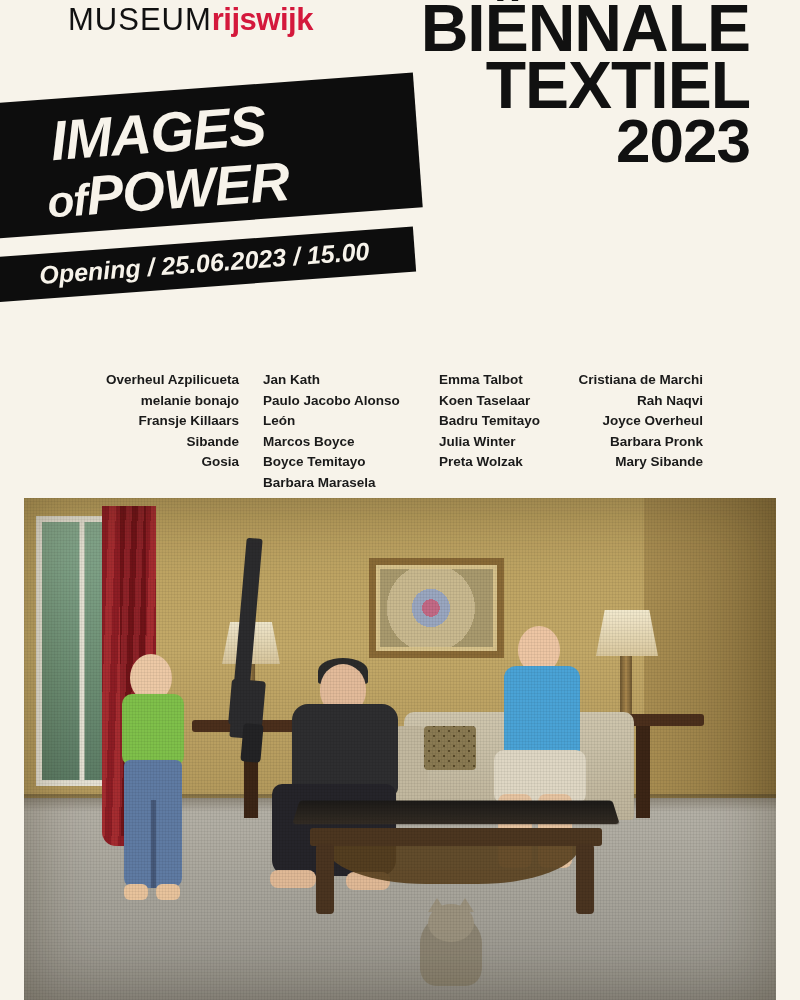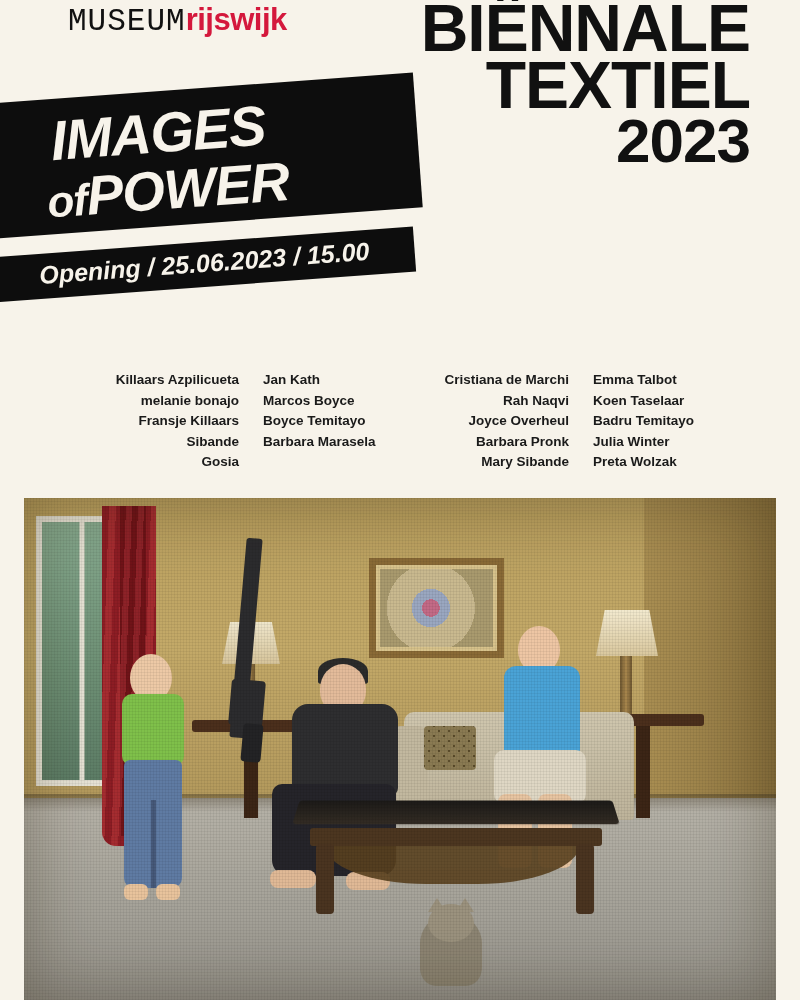--- a/index.html
+++ b/index.html
@@ -22,21 +22,20 @@
     left: 68px;
     font-size: 31px;
     font-weight: 700;
     letter-spacing: 0.5px;
     white-space: nowrap;
     color: #111;
   }
   .logo .logo-museum {
     font-weight: 400;
     letter-spacing: 1px;
-    font-family: Liberation Mono, monospace;
   }
   .logo .logo-rijswijk {
     font-weight: 700;
     color: #d4183c;
     letter-spacing: -0.5px;
   }
 
   
   .title-right {
     position: absolute;
@@ -416,46 +415,47 @@
     </div>
   </div>
 </div>
 
 <div class="opening-bar">
   <div class="opening-text">Opening / 25.06.2023 / 15.00</div>
 </div>
 
 <div class="artists">
   <div class="artist-col col-1">
-    <span>Killaars Azpilicueta</span>
+    <span>Overheul Azpilicueta</span>
     <span>melanie bonajo</span>
     <span>Fransje Killaars</span>
     <span>Sibande</span>
     <span>Gosia</span>
   </div>
   <div class="artist-col col-2">
     <span>Jan Kath</span>
+    <span>Paulo Jacobo Alonso León</span>
     <span>Marcos Boyce</span>
     <span>Boyce Temitayo</span>
     <span>Barbara Marasela</span>
+  </div>
+  <div class="artist-col col-4">
+    <span>Emma Talbot</span>
+    <span>Koen Taselaar</span>
+    <span>Badru Temitayo</span>
+    <span>Julia Winter</span>
+    <span>Preta Wolzak</span>
   </div>
   <div class="artist-col col-3">
     <span>Cristiana de Marchi</span>
     <span>Rah Naqvi</span>
     <span>Joyce Overheul</span>
     <span>Barbara Pronk</span>
     <span>Mary Sibande</span>
   </div>
-  <div class="artist-col col-4">
-    <span>Emma Talbot</span>
-    <span>Koen Taselaar</span>
-    <span>Badru Temitayo</span>
-    <span>Julia Winter</span>
-    <span>Preta Wolzak</span>
-  </div>
 </div>
 
 <div class="artwork" title="Tapestry of a family in a living room: a man seated holding a rifle, a young girl standing at left, a woman seated on a sofa at right, a cat under the coffee table">
   <div class="art-canvas">
     <div class="wall"></div>
     <div class="wall-right"></div>
     <div class="floor"></div>
     <div class="carpet-shadow"></div>
 
     <div class="window"></div>

